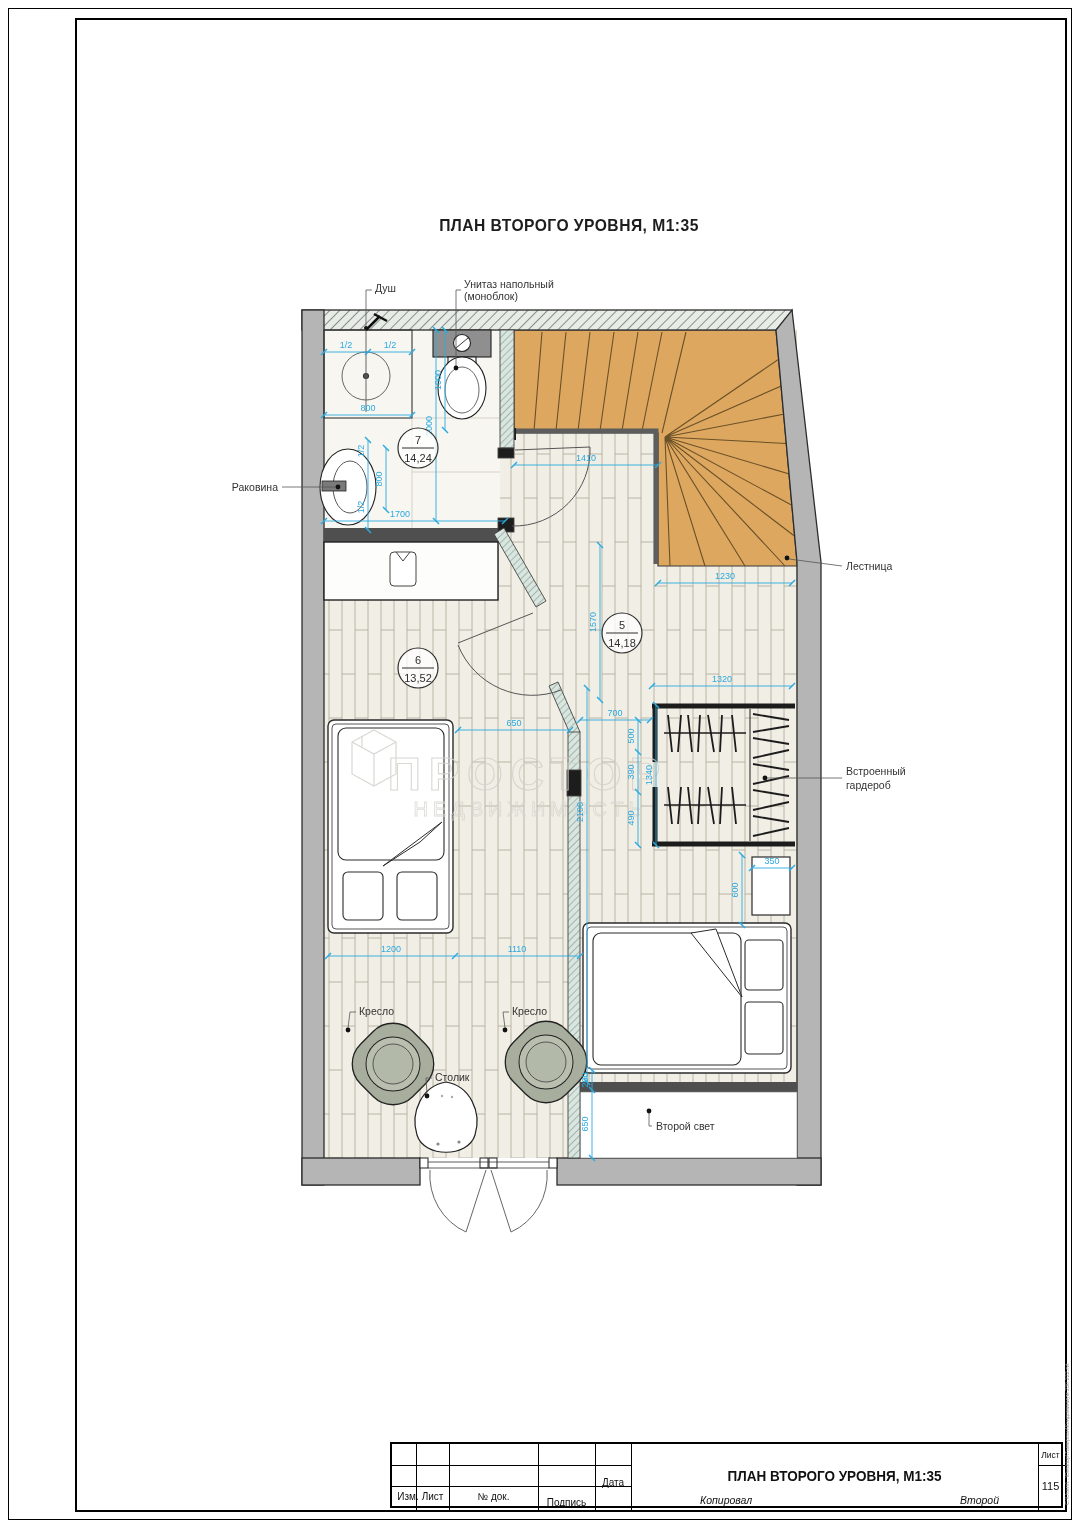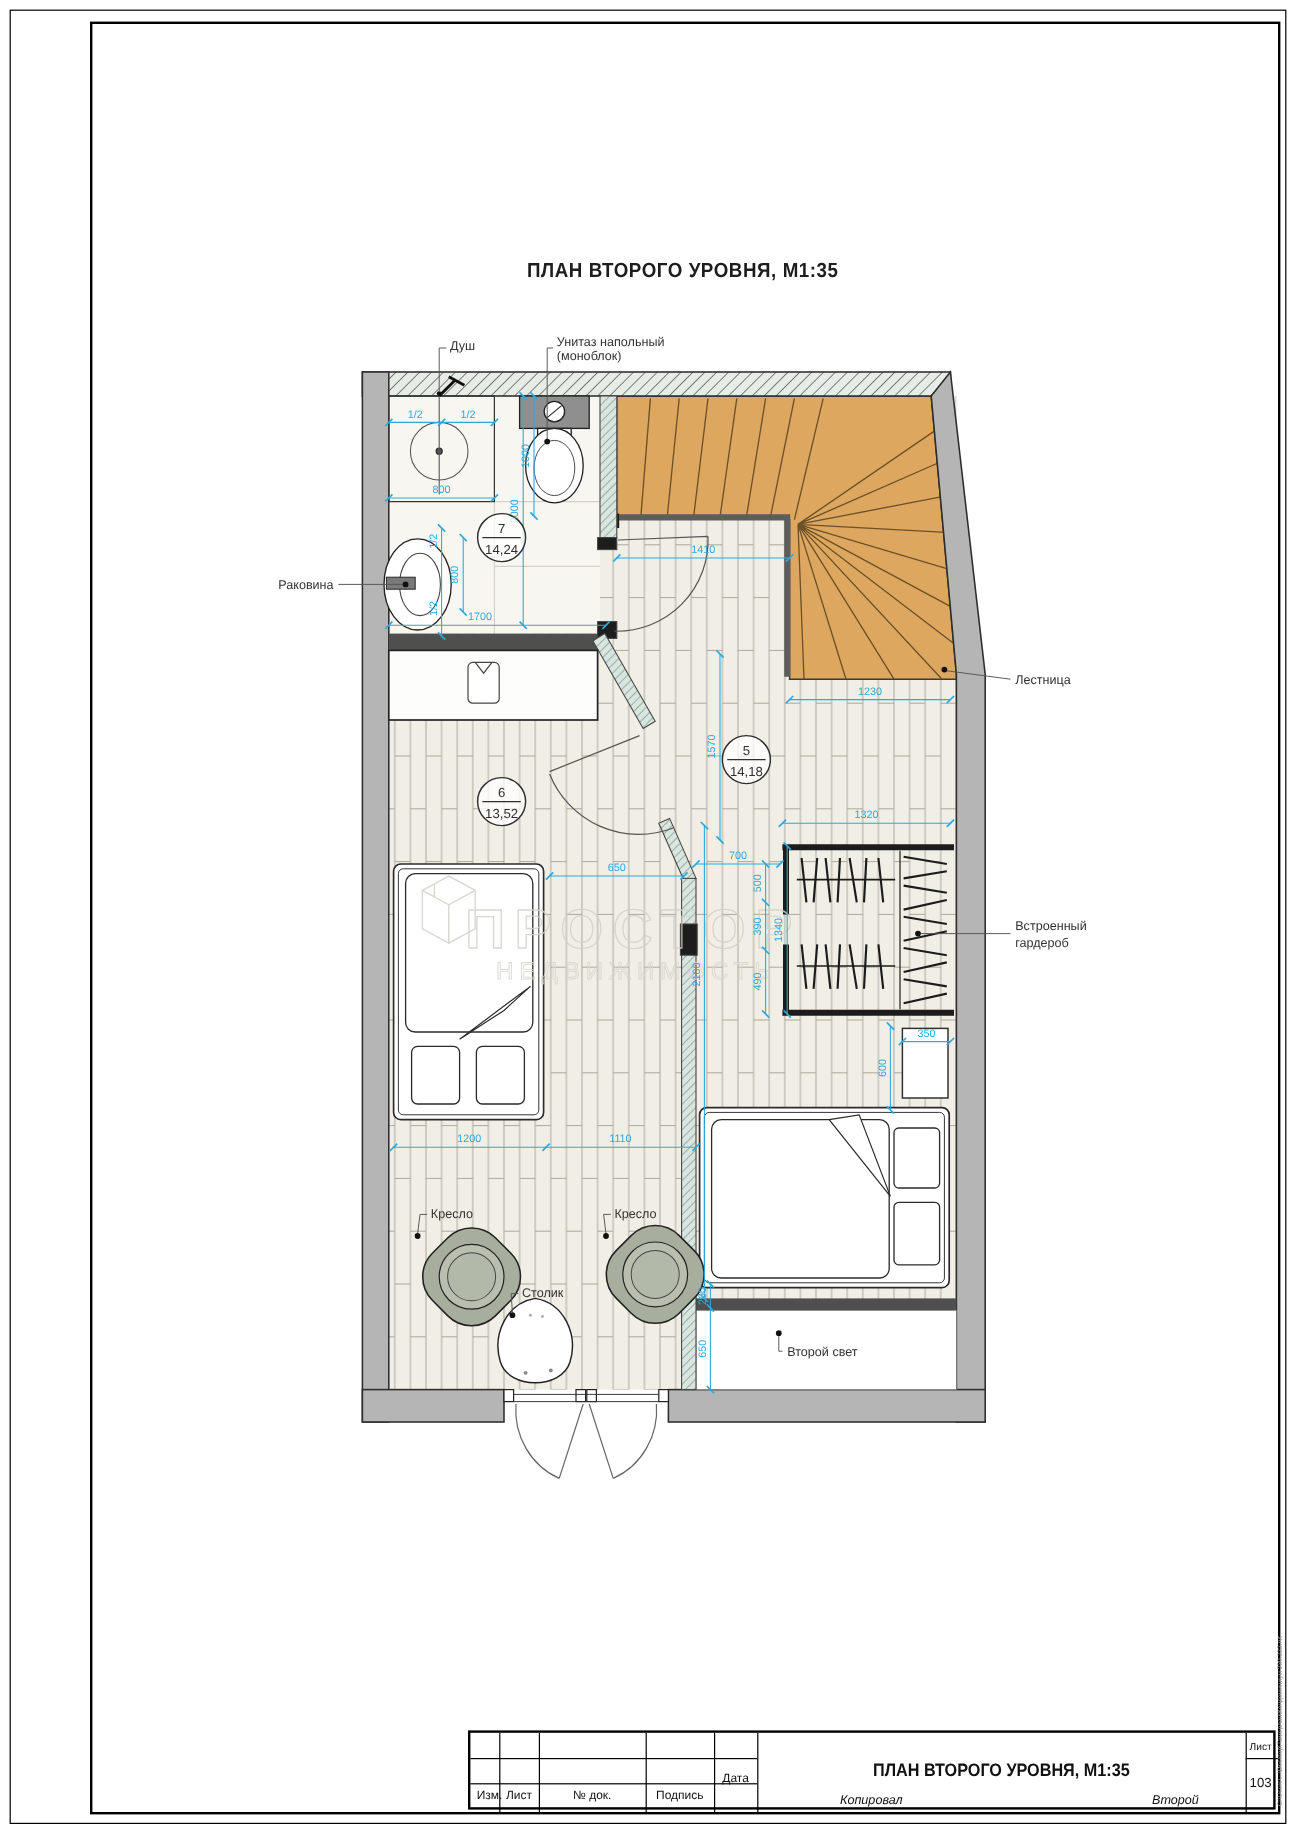--- a/index.html
+++ b/index.html
@@ -314,22 +314,22 @@
     <div class="v" style="left:146px;height:66px"></div>
     <div class="v" style="left:203px;height:66px"></div>
     <div class="v" style="left:239px;height:66px"></div>
     <div class="v" style="left:646px;height:66px"></div>
     <div class="h" style="top:21px;width:239px"></div>
     <div class="h" style="top:42px;width:239px"></div>
     <div class="h" style="top:21px;left:646px;width:27px"></div>
     <div class="cell" style="left:4px;top:42px;width:24px;height:21px">Изм.</div>
     <div class="cell" style="left:24px;top:42px;width:33px;height:21px">Лист</div>
     <div class="cell" style="left:57px;top:42px;width:89px;height:21px">№ док.</div>
-    <div class="cell" style="left:146px;top:42px;width:57px;height:21px">Подпись</div>
+    <div class="cell" style="left:146px;top:42px;width:57px;height:32px">Подпись</div>
     <div class="cell" style="left:203px;top:28px;width:36px;height:21px">Дата</div>
     <div class="cell big" style="left:239px;top:0;width:407px;height:62px">ПЛАН ВТОРОГО УРОВНЯ, М1:35</div>
     <div class="cell" style="left:646px;top:0;width:25px;height:21px;font-size:8.5px">Лист</div>
-    <div class="cell" style="left:646px;top:21px;width:25px;height:41px;font-style:normal;font-size:11px">103</div>
+    <div class="cell" style="left:646px;top:21px;width:25px;height:41px;font-style:normal;font-size:11px">115</div>
   </div>
   <div class="under-note" style="left:700px;top:1494px">Копировал</div>
   <div class="under-note" style="left:960px;top:1494px">Второй</div>
   <div class="filepath">C:\Users\...\Desktop\Тамерлан\Кондоминиум 230.222.rvt</div>
 </div>
 
 </body></html>

